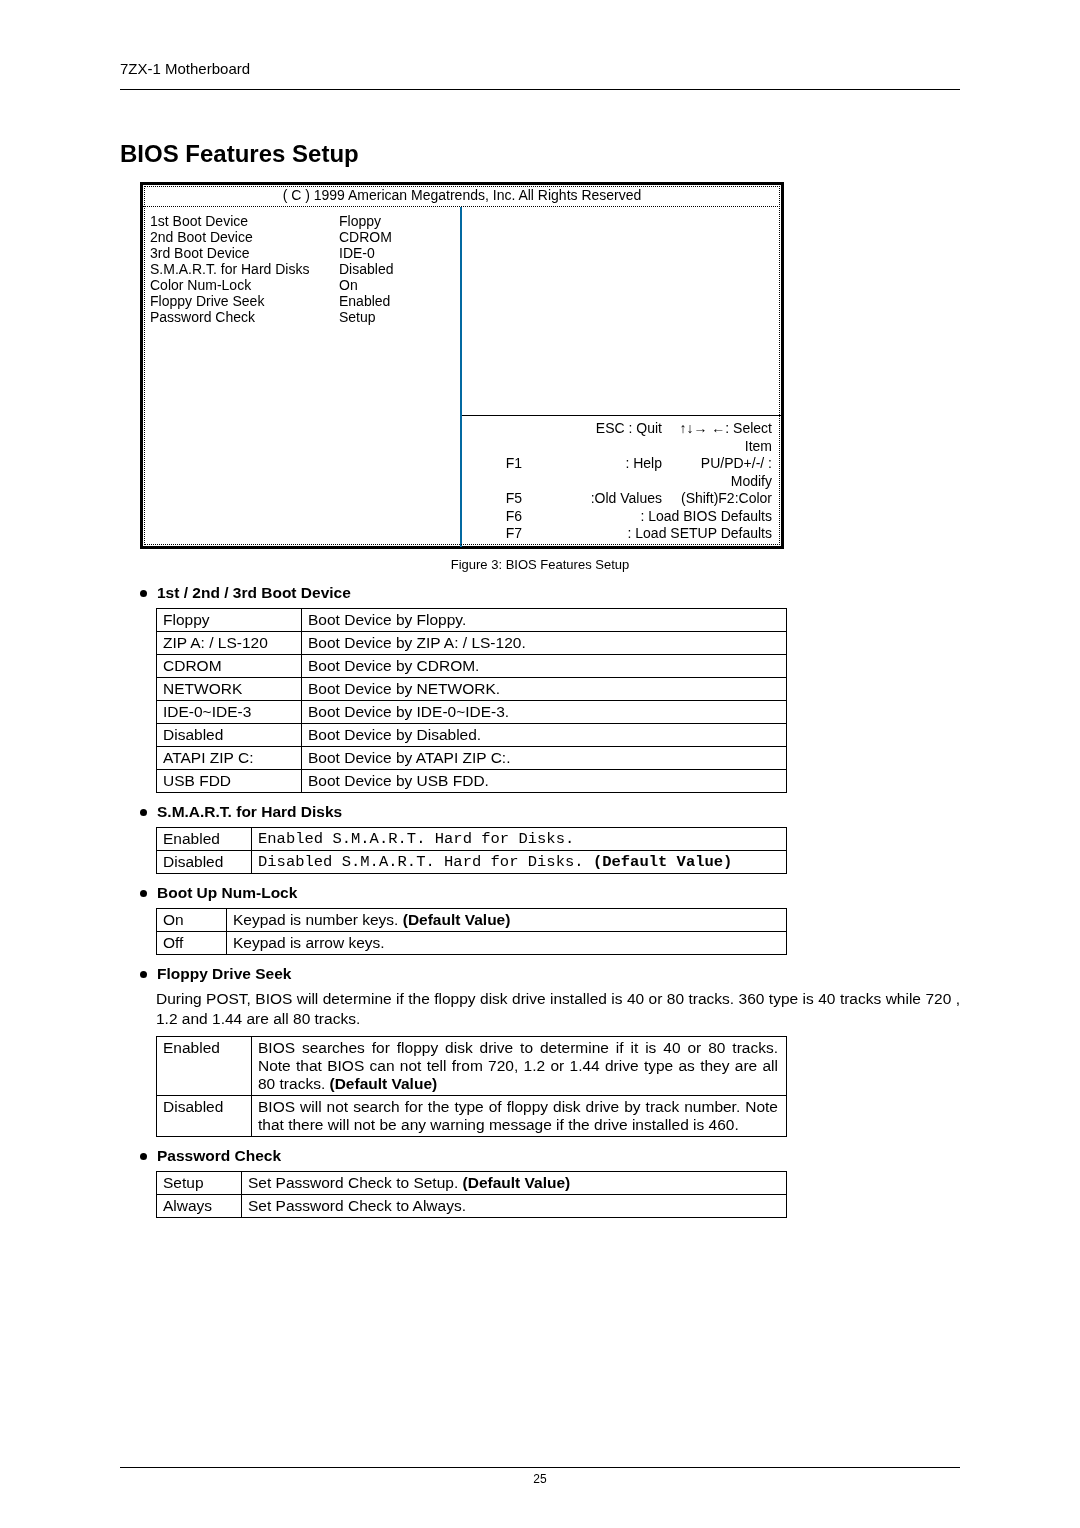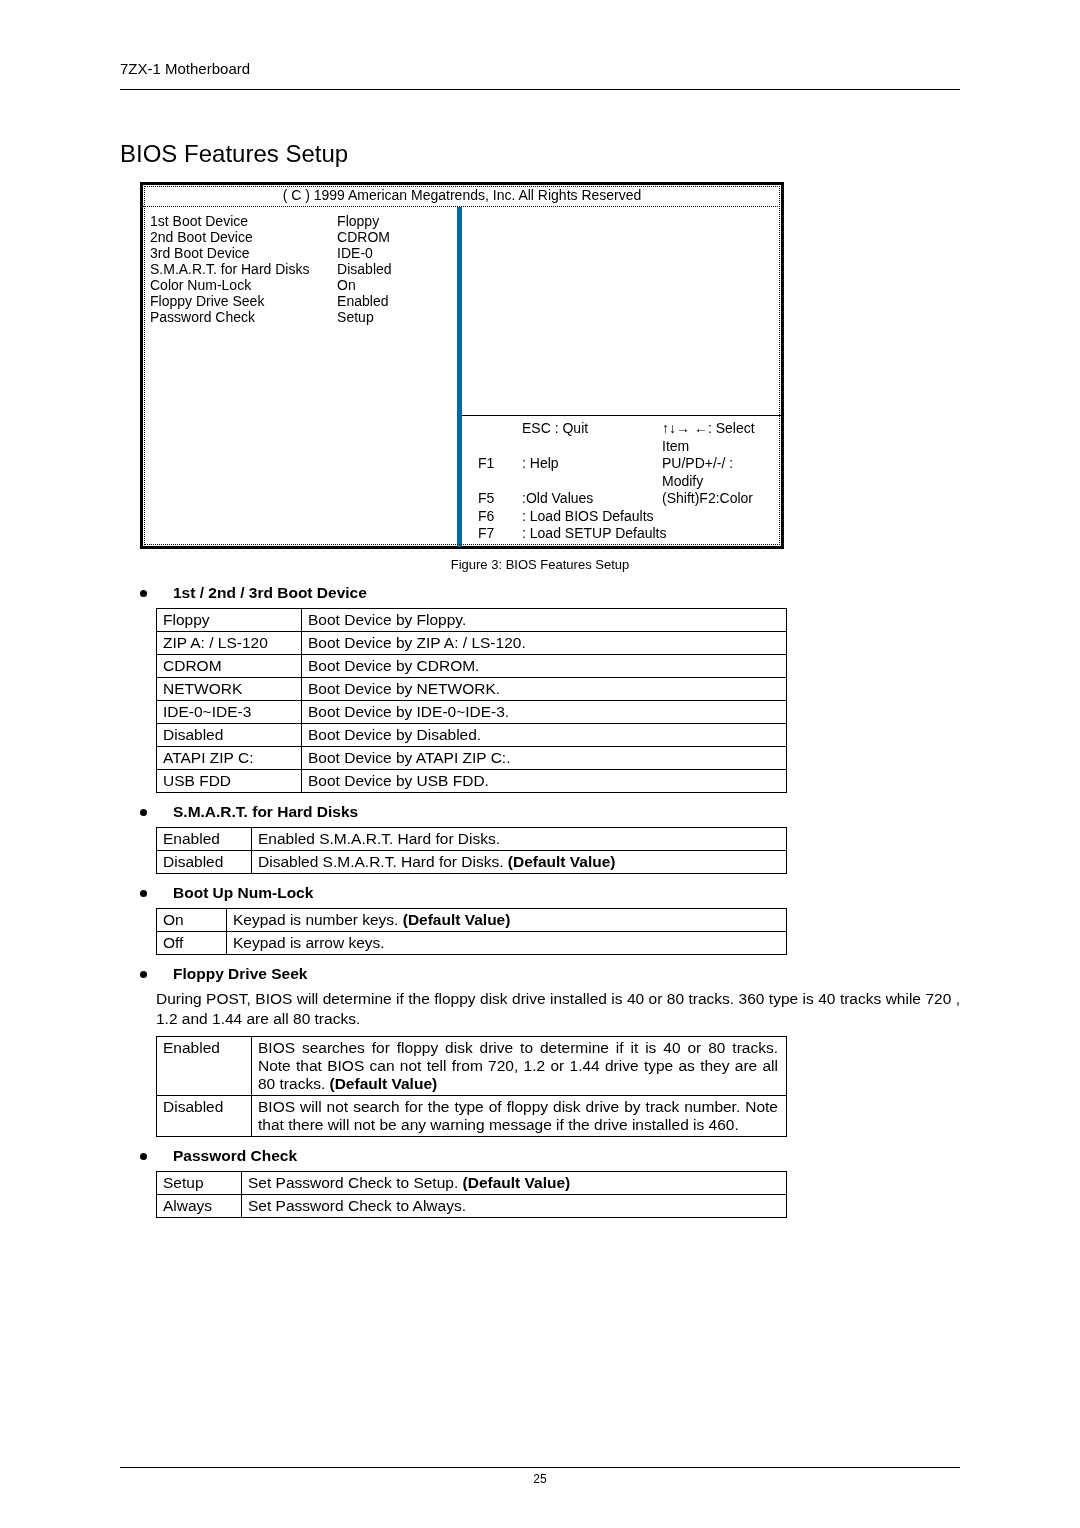--- a/index.html
+++ b/index.html
@@ -17,21 +17,21 @@
     padding: 60px 120px 50px 120px;
   }
   .header-line {
     border-bottom: 1px solid #000;
     padding-bottom: 12px;
     margin-bottom: 50px;
     font-size: 15px;
   }
   h1.section-title {
     font-size: 24px;
-    font-weight: normal;
+    font-weight: bold;
     margin: 0 0 14px 0;
   }
   
   .bios-box {
     margin-left: 20px;
     width: 640px;
     border: 2px solid #000;
     box-shadow: inset 0 0 0 1px #000; 
     outline: 1px dotted #000;
     outline-offset: -5px;
@@ -42,58 +42,57 @@
     padding: 3px 8px 1px 8px;
     border-bottom: 1px dotted #000;
     line-height: 1.25;
   }
   .bios-body {
     display: flex;
     height: 340px;
   }
   .bios-left {
     width: 50%;
-    border-right: 5px solid #0369a1;
+    border-right: 2px solid #0369a1;
     padding: 6px 10px 6px 8px;
     box-sizing: border-box;
   }
   .bios-right {
     width: 50%;
     position: relative;
   }
   .bios-row { display: flex; }
   .bios-row .label { width: 63%; }
   .bios-row .value { width: 37%; }
   .bios-help {
     position: absolute;
     left: 0; right: 0; bottom: 0;
     border-top: 1px solid #000;
     padding: 4px 10px 4px 16px;
     font-size: 14px;
     line-height: 1.25;
   }
-  .bios-help .row { display: flex; }
+  .bios-help .row { display: flex; text-align: right; }
   .bios-help .c1 { width: 44px; }
   .bios-help .c2 { width: 140px; }
   .bios-help .c3 { flex: 1; }
   .figure-caption {
     text-align: center;
     font-size: 13px;
     margin: 8px 0 12px 0;
   }
   
   .content {
     font-size: 15.5px;
   }
   .bullet-title {
     font-weight: bold;
     margin: 10px 0 6px 0;
     display: flex;
     align-items: baseline;
-    gap: 16px;
   }
   .bullet-dot {
     width: 7px; height: 7px;
     background: #000;
     border-radius: 50%;
     display: inline-block;
     margin-right: 10px;
     margin-left: 20px;
     position: relative;
     top: -1px;
@@ -111,21 +110,21 @@
   }
   table.data td {
     border: 1px solid #000;
     padding: 2px 8px 2px 6px;
     vertical-align: top;
     font-size: 15.5px;
   }
   table.boot td:first-child { width: 130px; }
   table.boot td:last-child  { width: 470px; }
   table.smart td:first-child { width: 80px; }
-  table.smart td:last-child  { width: 520px; }
+  table.smart td:last-child  { width: 520px; font-family: Liberation Mono, monospace; }
   table.numlock td:first-child { width: 55px; }
   table.numlock td:last-child  { width: 545px; }
   table.floppy td:first-child { width: 80px; }
   table.floppy td:last-child  { width: 520px; text-align: justify; }
   table.pwd td:first-child { width: 70px; }
   table.pwd td:last-child  { width: 530px; }
   .default { font-weight: bold; }
   
   .footer {
     position: absolute;

